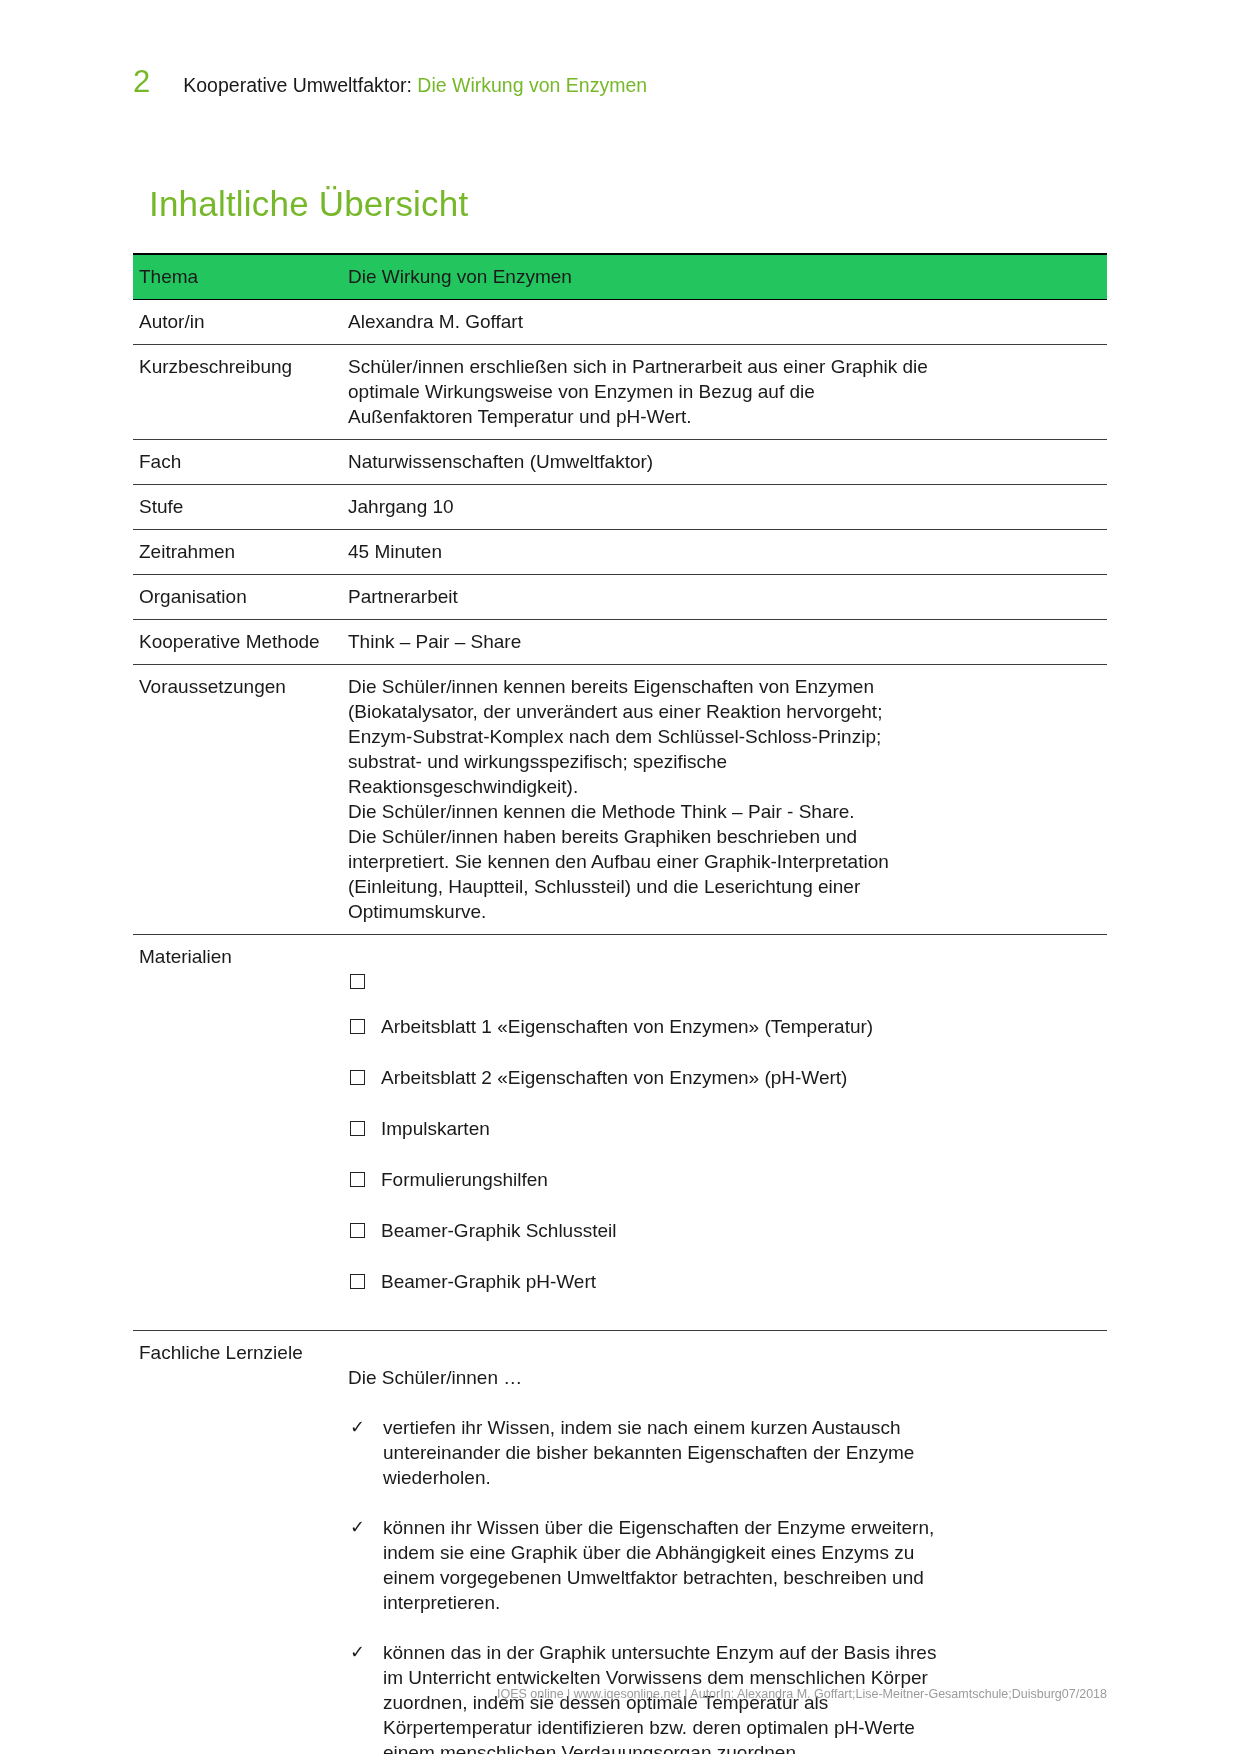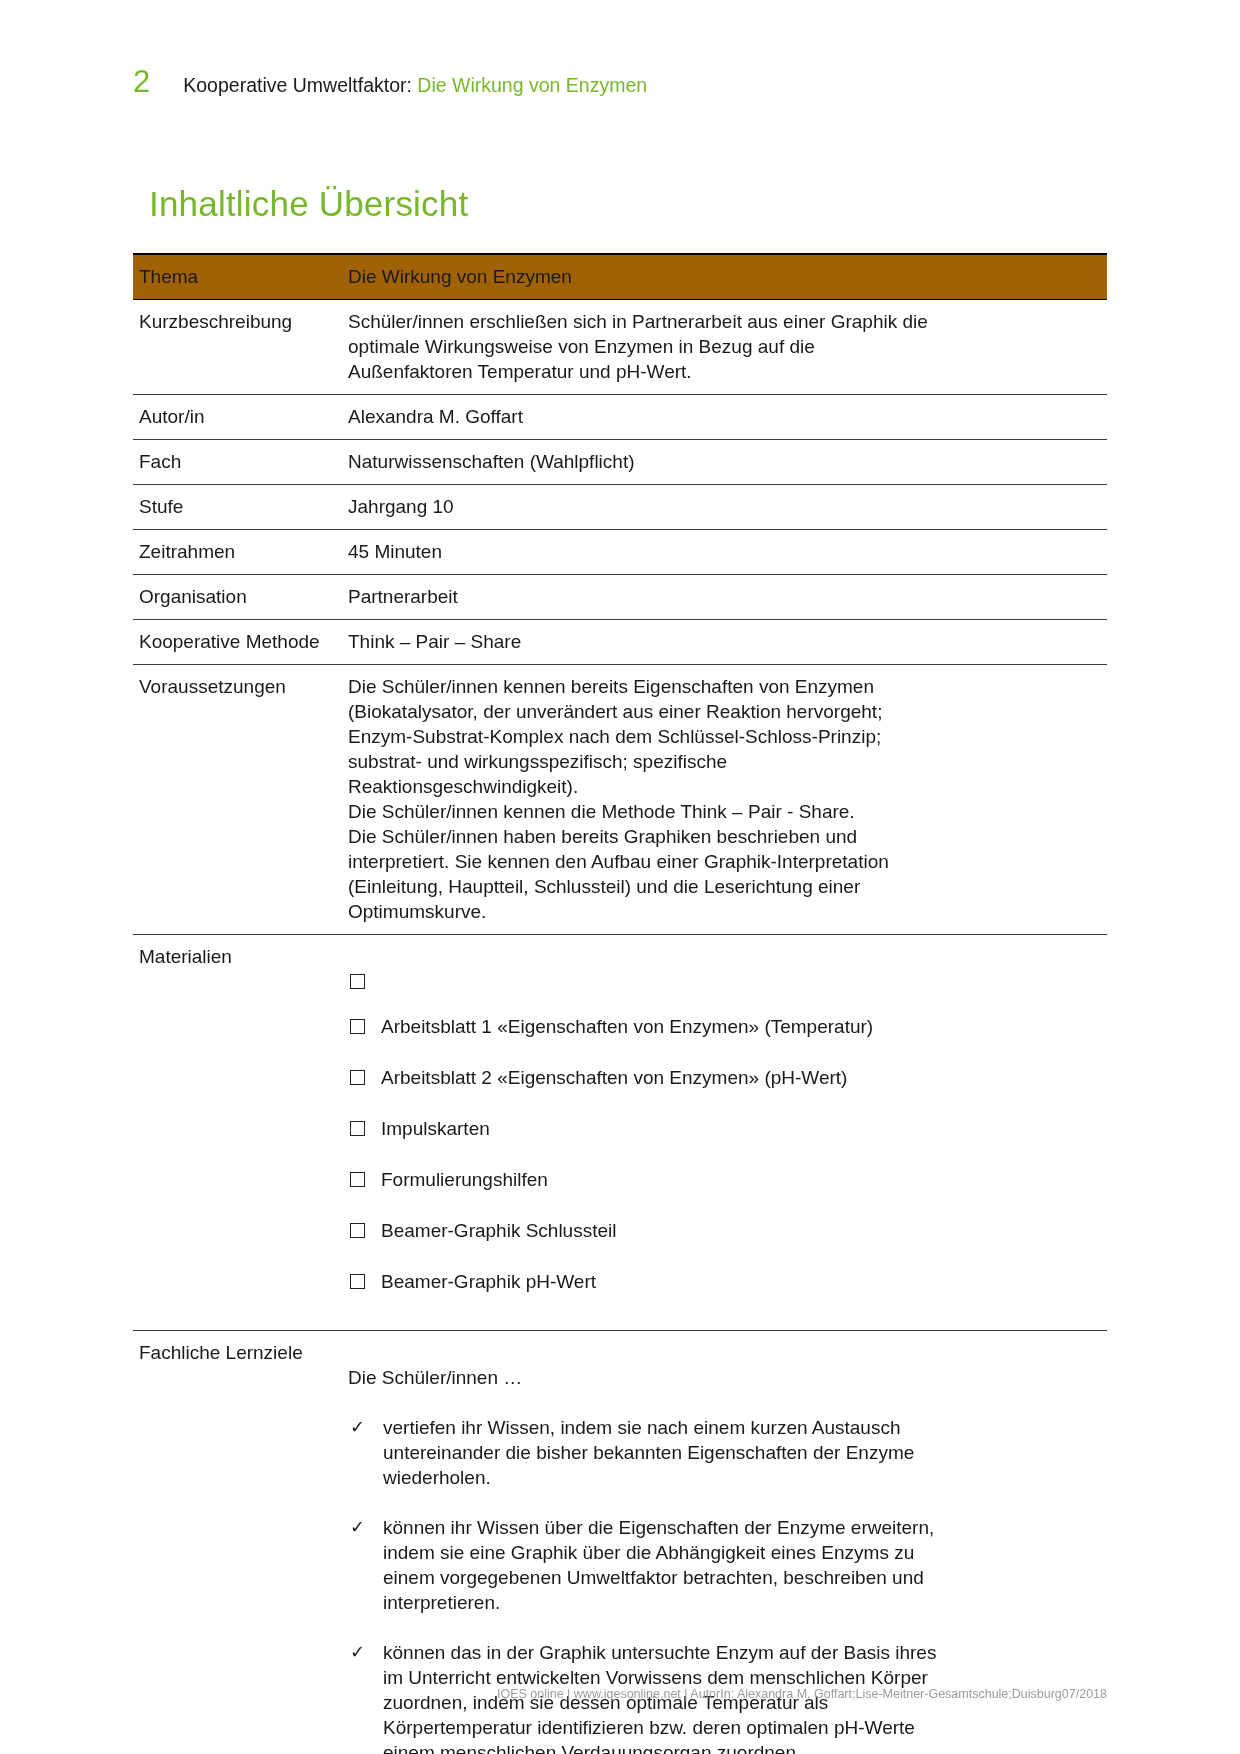--- a/index.html
+++ b/index.html
@@ -35,21 +35,21 @@
     position: absolute; left: 133px; top: 253px; width: 974px;
     border-top: 2px solid #000;
     font-size: 19px; line-height: 25px;
   }
   .t-row {
     display: flex;
     border-bottom: 1.6px solid #3c3c3c;
     padding: 9px 0 10px 0;
   }
   .t-row.header-row {
-    background: #a16207;
+    background: #22c55e;
     border-bottom: 1.6px solid #000;
   }
   .t-row.last-row {
     border-bottom: 2px solid #4a4a4a;
     padding-bottom: 38px;
   }
   .t-label {
     width: 215px; flex-shrink: 0;
     padding-left: 6px; box-sizing: border-box;
   }
@@ -97,34 +97,34 @@
 <h1 class="doc-title">Inhaltliche Übersicht</h1>
 
 <div class="overview-table">
 
   <div class="t-row header-row">
     <div class="t-label">Thema</div>
     <div class="t-value">Die Wirkung von Enzymen</div>
   </div>
 
   <div class="t-row">
+    <div class="t-label">Autor/in</div>
+    <div class="t-value">Alexandra M. Goffart</div>
+  </div>
+
+  <div class="t-row">
     <div class="t-label">Kurzbeschreibung</div>
     <div class="t-value">Schüler/innen erschließen sich in Partnerarbeit aus einer Graphik die
 optimale Wirkungsweise von Enzymen in Bezug auf die
 Außenfaktoren Temperatur und pH-Wert.</div>
   </div>
 
   <div class="t-row">
-    <div class="t-label">Autor/in</div>
-    <div class="t-value">Alexandra M. Goffart</div>
-  </div>
-
-  <div class="t-row">
     <div class="t-label">Fach</div>
-    <div class="t-value">Naturwissenschaften (Wahlpflicht)</div>
+    <div class="t-value">Naturwissenschaften (Umweltfaktor)</div>
   </div>
 
   <div class="t-row">
     <div class="t-label">Stufe</div>
     <div class="t-value">Jahrgang 10</div>
   </div>
 
 
   <div class="t-row">
     <div class="t-label">Zeitrahmen</div>

